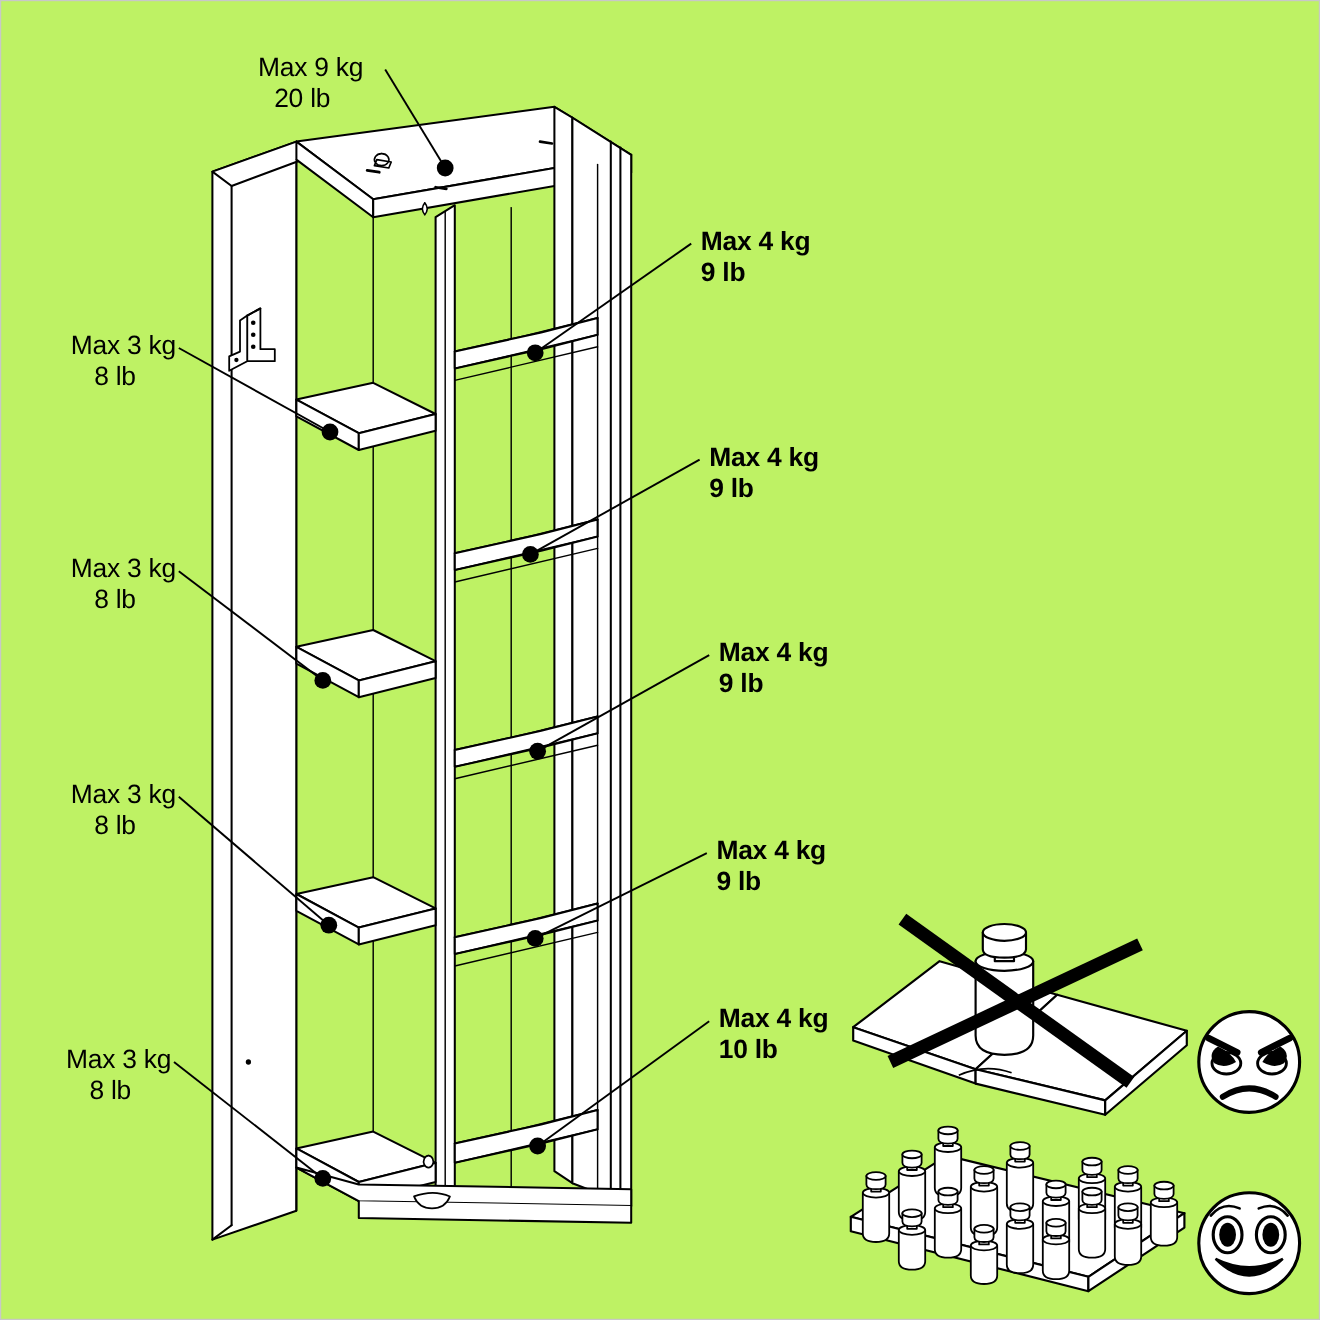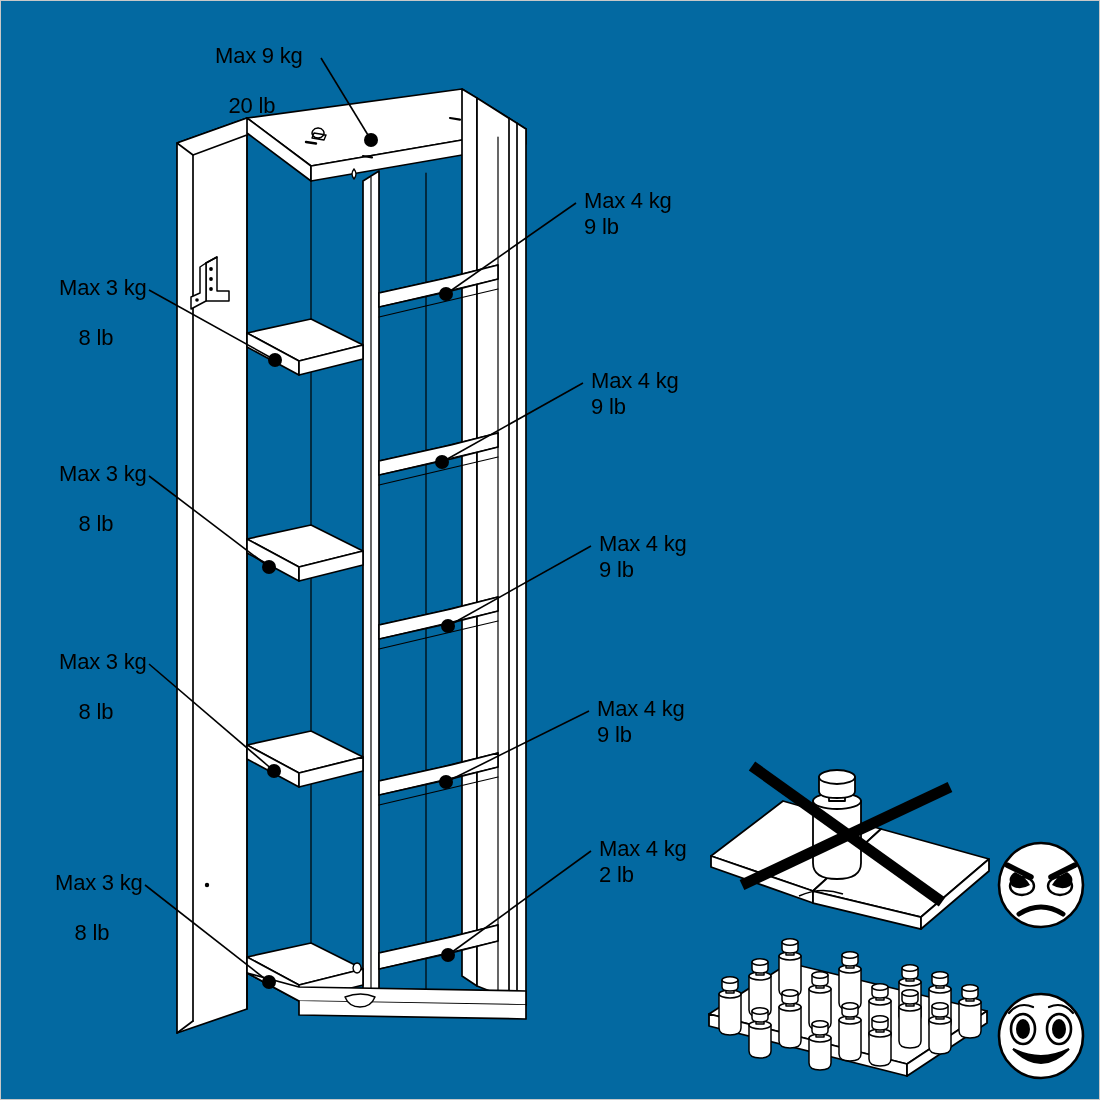--- a/index.html
+++ b/index.html
@@ -8,21 +8,21 @@
     padding: 0;
     background: #ffffff;
   }
   body {
     font-family: "Liberation Sans", sans-serif;
   }
   #page {
     position: relative;
     width: 1100px;
     height: 1100px;
-    background: #0369a1;
+    background: #bef264;
     border: 1px solid #c8c8c8;
     box-sizing: border-box;
     overflow: hidden;
   }
   #scene {
     position: absolute;
     inset: 0;
   }
   svg.layer {
     position: absolute;
@@ -35,23 +35,23 @@
     position: absolute;
     font-family: "Liberation Sans", sans-serif;
     font-size: 22px;
     line-height: 26px;
     color: #000000;
     white-space: nowrap;
     letter-spacing: -0.2px;
   }
   .lbl .l1, .lbl .l2 { display: block; }
   .lbl.right-align { text-align: right; }
-  .lbl.left-align  { text-align: left; }
+  .lbl.left-align  { text-align: left; font-weight: bold; }
   .lbl .l2 { text-align: center; }
-  .lbl.right-align .l2 { text-align: center; padding-right: 14px; margin-top: 24px; }
+  .lbl.right-align .l2 { text-align: center; padding-right: 14px; }
   .lbl.left-align  .l2 { text-align: left; padding-right: 26px; }
 </style>
 </head>
 <body>
 
 <div id="page">
   <div id="scene">
 
     <svg class="layer" viewBox="0 0 1100 1100">
       <g fill="#ffffff" stroke="#000000" stroke-width="1.7" stroke-linejoin="round" stroke-linecap="round">
@@ -396,17 +396,17 @@
       <span class="l2">9 lb</span>
     </div>
 
     <div class="lbl left-align" style="left:596px; top:695px;">
       <span class="l1">Max 4 kg</span>
       <span class="l2">9 lb</span>
     </div>
 
     <div class="lbl left-align" style="left:598px; top:835px;">
       <span class="l1">Max 4 kg</span>
-      <span class="l2">2 lb</span>
+      <span class="l2">10 lb</span>
     </div>
 
   </div>
 </div>
 
 </body></html>

